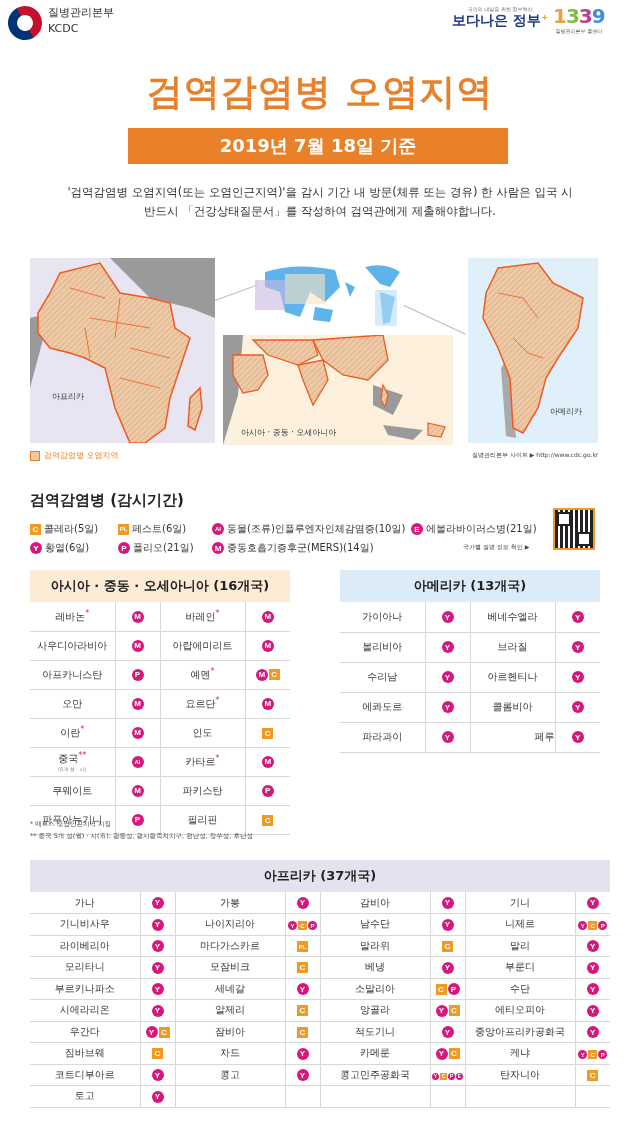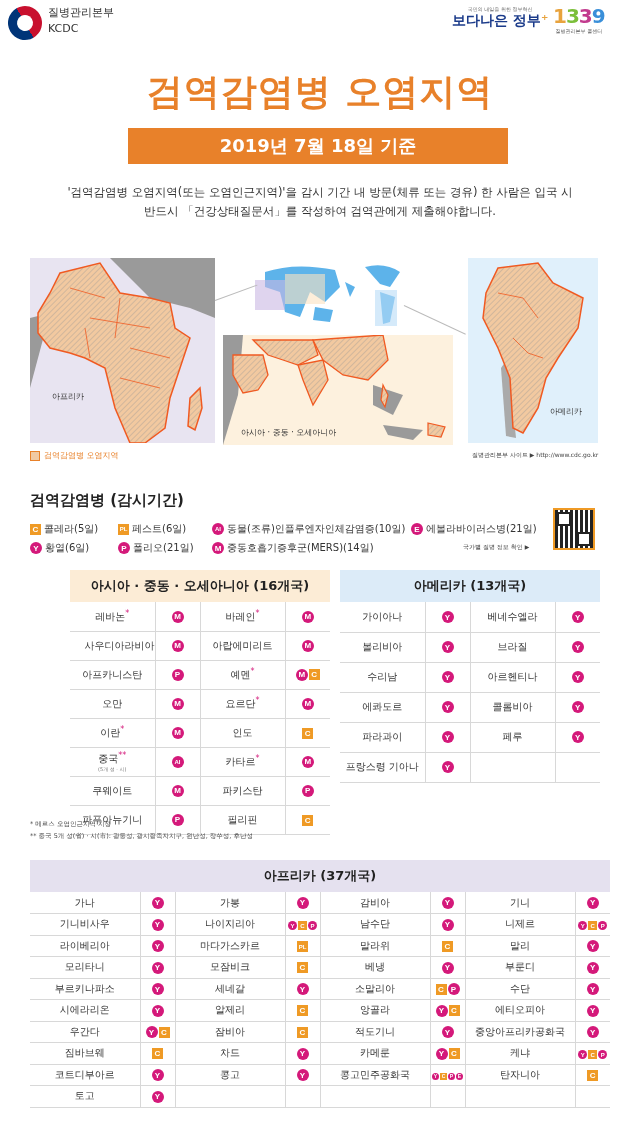--- a/index.html
+++ b/index.html
@@ -55,21 +55,21 @@
   
   table { border-collapse: collapse; position: absolute; }
   td { border-bottom: 1px solid #d8d8d8; text-align: center; font-size: 10px; color: #333; height: 29px; padding: 0; }
   td.code { border-left: 1px solid #d8d8d8; border-right: 1px solid #d8d8d8; }
   td.last { border-right: none; }
   th { font-size: 13px; font-weight: bold; color: #222; height: 32px; }
   .badges { display: inline-flex; gap: 1px; align-items: center; justify-content: center; }
   .star { color: #d4197a; font-size: 8px; vertical-align: super; }
   .subnote { display: block; font-size: 5px; color: #777; line-height: 6px; }
 
-  .asia-table { left: 30px; top: 570px; width: 260px; margin-left: 40px; }
+  .asia-table { left: 30px; top: 570px; width: 260px; }
   .asia-table th { background: #fcecd6; }
   .amer-table { left: 340px; top: 570px; width: 260px; }
   .amer-table th { background: #dcebf8; }
   .africa-table { left: 30px; top: 860px; width: 580px; }
   .africa-table th { background: #e5e1ef; }
 
   .footnote { position: absolute; left: 30px; font-size: 6.5px; color: #444; }
 </style>
 </head>
 <body>
@@ -213,21 +213,21 @@
         <td style="width: 85px; height: 29px;"><span>레바논</span><span class="star">*</span></td>
         <td class="code" style="width: 45px; height: 29px;"><span class="badges">
             <span class="badge circ">M</span>
           </span></td>
         <td style="width: 85px; height: 29px;"><span>바레인</span><span class="star">*</span></td>
         <td class="code last" style="width: 45px; height: 29px;"><span class="badges">
             <span class="badge circ">M</span>
           </span></td>
       </tr>
       <tr>
-        <td style="width: 85px; height: 29px; text-align: right;"><span>사우디아라비아</span></td>
+        <td style="width: 85px; height: 29px;"><span>사우디아라비아</span></td>
         <td class="code" style="width: 45px; height: 29px;"><span class="badges">
             <span class="badge circ">M</span>
           </span></td>
         <td style="width: 85px; height: 29px;"><span>아랍에미리트</span></td>
         <td class="code last" style="width: 45px; height: 29px;"><span class="badges">
             <span class="badge circ">M</span>
           </span></td>
       </tr>
       <tr>
         <td style="width: 85px; height: 29px;"><span>아프카니스탄</span></td>
@@ -340,32 +340,24 @@
         <td style="width: 85px; height: 30px;"><span>콜롬비아</span></td>
         <td class="code last" style="width: 45px; height: 30px;"><span class="badges">
             <span class="badge circ">Y</span>
           </span></td>
       </tr>
       <tr>
         <td style="width: 85px; height: 30px;"><span>파라과이</span></td>
         <td class="code" style="width: 45px; height: 30px;"><span class="badges">
             <span class="badge circ">Y</span>
           </span></td>
-        <td style="width: 85px; height: 30px;"><span>페루</span></td>
+        <td style="width: 85px; height: 30px; text-align: right;"><span>페루</span></td>
         <td class="code last" style="width: 45px; height: 30px;"><span class="badges">
             <span class="badge circ">Y</span>
           </span></td>
-      </tr>
-      <tr>
-        <td style="width: 85px; height: 30px;"><span>프랑스령 기아나</span></td>
-        <td class="code" style="width: 45px; height: 30px;"><span class="badges">
-            <span class="badge circ">Y</span>
-          </span></td>
-        <td style="width: 85px; height: 30px;"><span></span></td>
-        <td class="code last" style="width: 45px; height: 30px;"><span class="badges"></span></td>
       </tr>
     </tbody>
 </table>
 
 <table class="africa-table">
   <thead>
       <tr>
         <th colspan="8">아프리카 (37개국)</th>
       </tr>
     </thead>

